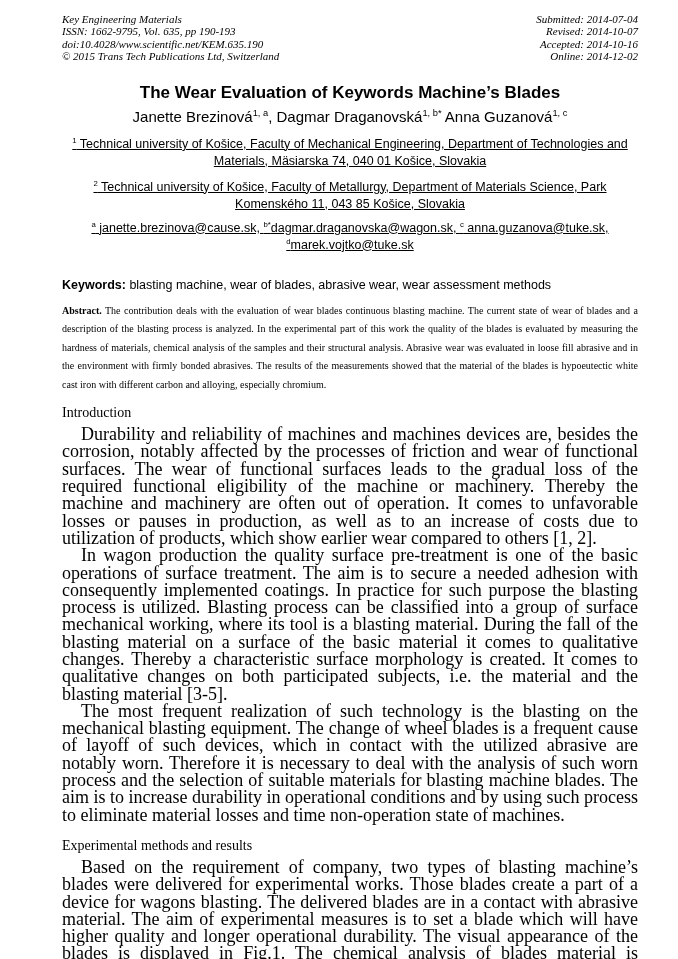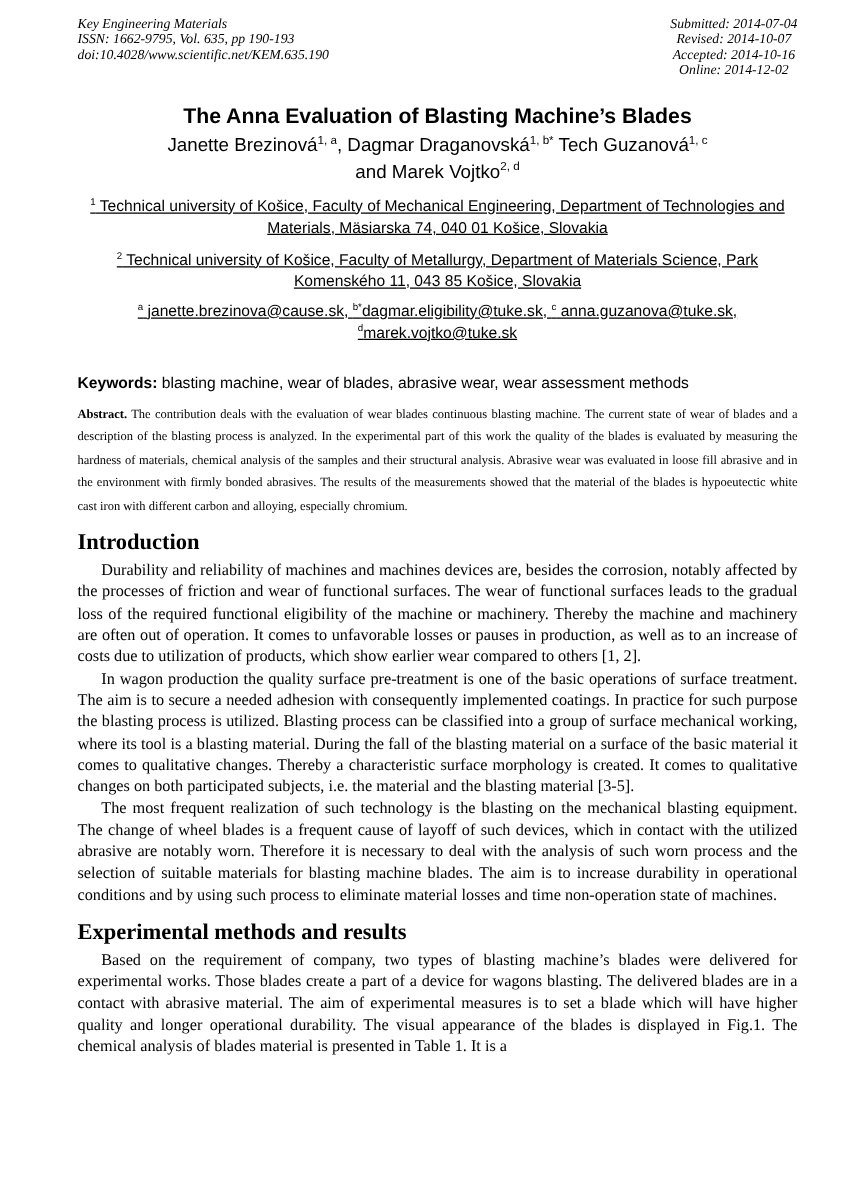--- a/index.html
+++ b/index.html
@@ -10,21 +10,21 @@
     font-family: "Liberation Serif", serif;
   }
   .page { padding: 13px 40px 0 62px; }
 
   
   .hdr {
     display: flex; justify-content: space-between; align-items: flex-start;
     font-style: italic; font-size: 11px; line-height: 12.4px;
     font-family: "Liberation Serif", serif;
   }
-  .hdr-right { text-align: center; }
+  .hdr-right { text-align: right; }
 
   
   .title {
     font-family: "Liberation Sans", sans-serif;
     font-weight: bold; font-size: 17px; line-height: 20px;
     text-align: center; margin: 20px 0 0 0;
   }
   .authors {
     font-family: "Liberation Sans", sans-serif;
     font-size: 15px; line-height: 21px; text-align: center; margin-top: 3px;
@@ -46,61 +46,61 @@
     font-size: 12.5px; line-height: 16px; margin: 23px 0 0 0;
   }
   .bold { font-weight: bold; text-align: center; }
 
   
   .abstract {
     font-size: 10px; line-height: 18.5px; text-align: justify;
     margin: 9px 0 0 0;
   }
   .section-h {
-    font-size: 18px; line-height: 17px; font-weight: bold;
+    font-size: 14px; line-height: 17px; font-weight: normal;
     margin: 10px 0 5px 0;
   }
   .section-h.second { margin-top: 13px; }
   .body-p {
-    font-size: 13px; line-height: 17.3px; text-align: justify;
+    font-size: 18px; line-height: 17.3px; text-align: justify;
     text-indent: 19px; margin: 0;
   }
 </style>
 </head>
 <body>
 
 <div class="page">
 
   <div class="hdr">
     <div class="hdr-left">
       <div>Key Engineering Materials</div>
       <div>ISSN: 1662-9795, Vol. 635, pp 190-193</div>
       <div>doi:10.4028/www.scientific.net/KEM.635.190</div>
+      <div>© 2015 Trans Tech Publications Ltd, Switzerland</div>
     </div>
     <div class="hdr-right">
       <div>Submitted: 2014-07-04</div>
       <div>Revised: 2014-10-07</div>
       <div>Accepted: 2014-10-16</div>
       <div>Online: 2014-12-02</div>
     </div>
   </div>
 
-  <h1 class="title">The Anna Evaluation of Blasting Machine’s Blades</h1>
+  <h1 class="title">The Wear Evaluation of Keywords Machine’s Blades</h1>
 
   <div class="authors">
-    <div><span>Janette Brezinová</span><sup>1, a</sup><span>, </span><span>Dagmar Draganovská</span><sup>1, b*</sup><span> </span><span>Tech Guzanová</span><sup>1, c</sup></div>
-    <div><span>and Marek Vojtko</span><sup>2, d</sup></div>
+    <div><span>Janette Brezinová</span><sup>1, a</sup><span>, </span><span>Dagmar Draganovská</span><sup>1, b*</sup><span> </span><span>Anna Guzanová</span><sup>1, c</sup></div>
   </div>
 
   <p class="aff"><sup>1</sup><span> Technical university of Košice, Faculty of Mechanical Engineering, Department of Technologies and Materials, Mäsiarska 74, 040 01 Košice, Slovakia</span></p>
 
   <p class="aff"><sup>2</sup><span> Technical university of Košice, Faculty of Metallurgy, Department of Materials Science, Park Komenského 11, 043 85 Košice, Slovakia</span></p>
 
   <div class="emails">
-    <div><sup>a</sup><span> janette.brezinova@cause.sk, </span><sup>b*</sup><span>dagmar.eligibility@tuke.sk, </span><sup>c</sup><span> anna.guzanova@tuke.sk,</span></div>
+    <div><sup>a</sup><span> janette.brezinova@cause.sk, </span><sup>b*</sup><span>dagmar.draganovska@wagon.sk, </span><sup>c</sup><span> anna.guzanova@tuke.sk,</span></div>
     <div><sup>d</sup><span>marek.vojtko@tuke.sk</span></div>
   </div>
 
   <p class="keywords"><span class="bold">Keywords:</span><span> blasting machine, wear of blades, abrasive wear, wear assessment methods</span></p>
 
   <p class="abstract"><span class="bold">Abstract.</span><span> The contribution deals with the evaluation of wear blades continuous blasting machine. The current state of wear of blades and a description of the blasting process is analyzed. In the experimental part of this work the quality of the blades is evaluated by measuring the hardness of materials, chemical analysis of the samples and their structural analysis. Abrasive wear was evaluated in loose fill abrasive and in the environment with firmly bonded abrasives. The results of the measurements showed that the material of the blades is hypoeutectic white cast iron with different carbon and alloying, especially chromium.</span></p>
 
   <h2 class="section-h">Introduction</h2>
   <p class="body-p">Durability and reliability of machines and machines devices are, besides the corrosion, notably affected by the processes of friction and wear of functional surfaces. The wear of functional surfaces leads to the gradual loss of the required functional eligibility of the machine or machinery. Thereby the machine and machinery are often out of operation. It comes to unfavorable losses or pauses in production, as well as to an increase of costs due to utilization of products, which show earlier wear compared to others [1, 2].</p>
   <p class="body-p">In wagon production the quality surface pre-treatment is one of the basic operations of surface treatment. The aim is to secure a needed adhesion with consequently implemented coatings. In practice for such purpose the blasting process is utilized. Blasting process can be classified into a group of surface mechanical working, where its tool is a blasting material. During the fall of the blasting material on a surface of the basic material it comes to qualitative changes. Thereby a characteristic surface morphology is created. It comes to qualitative changes on both participated subjects, i.e. the material and the blasting material [3-5].</p>

